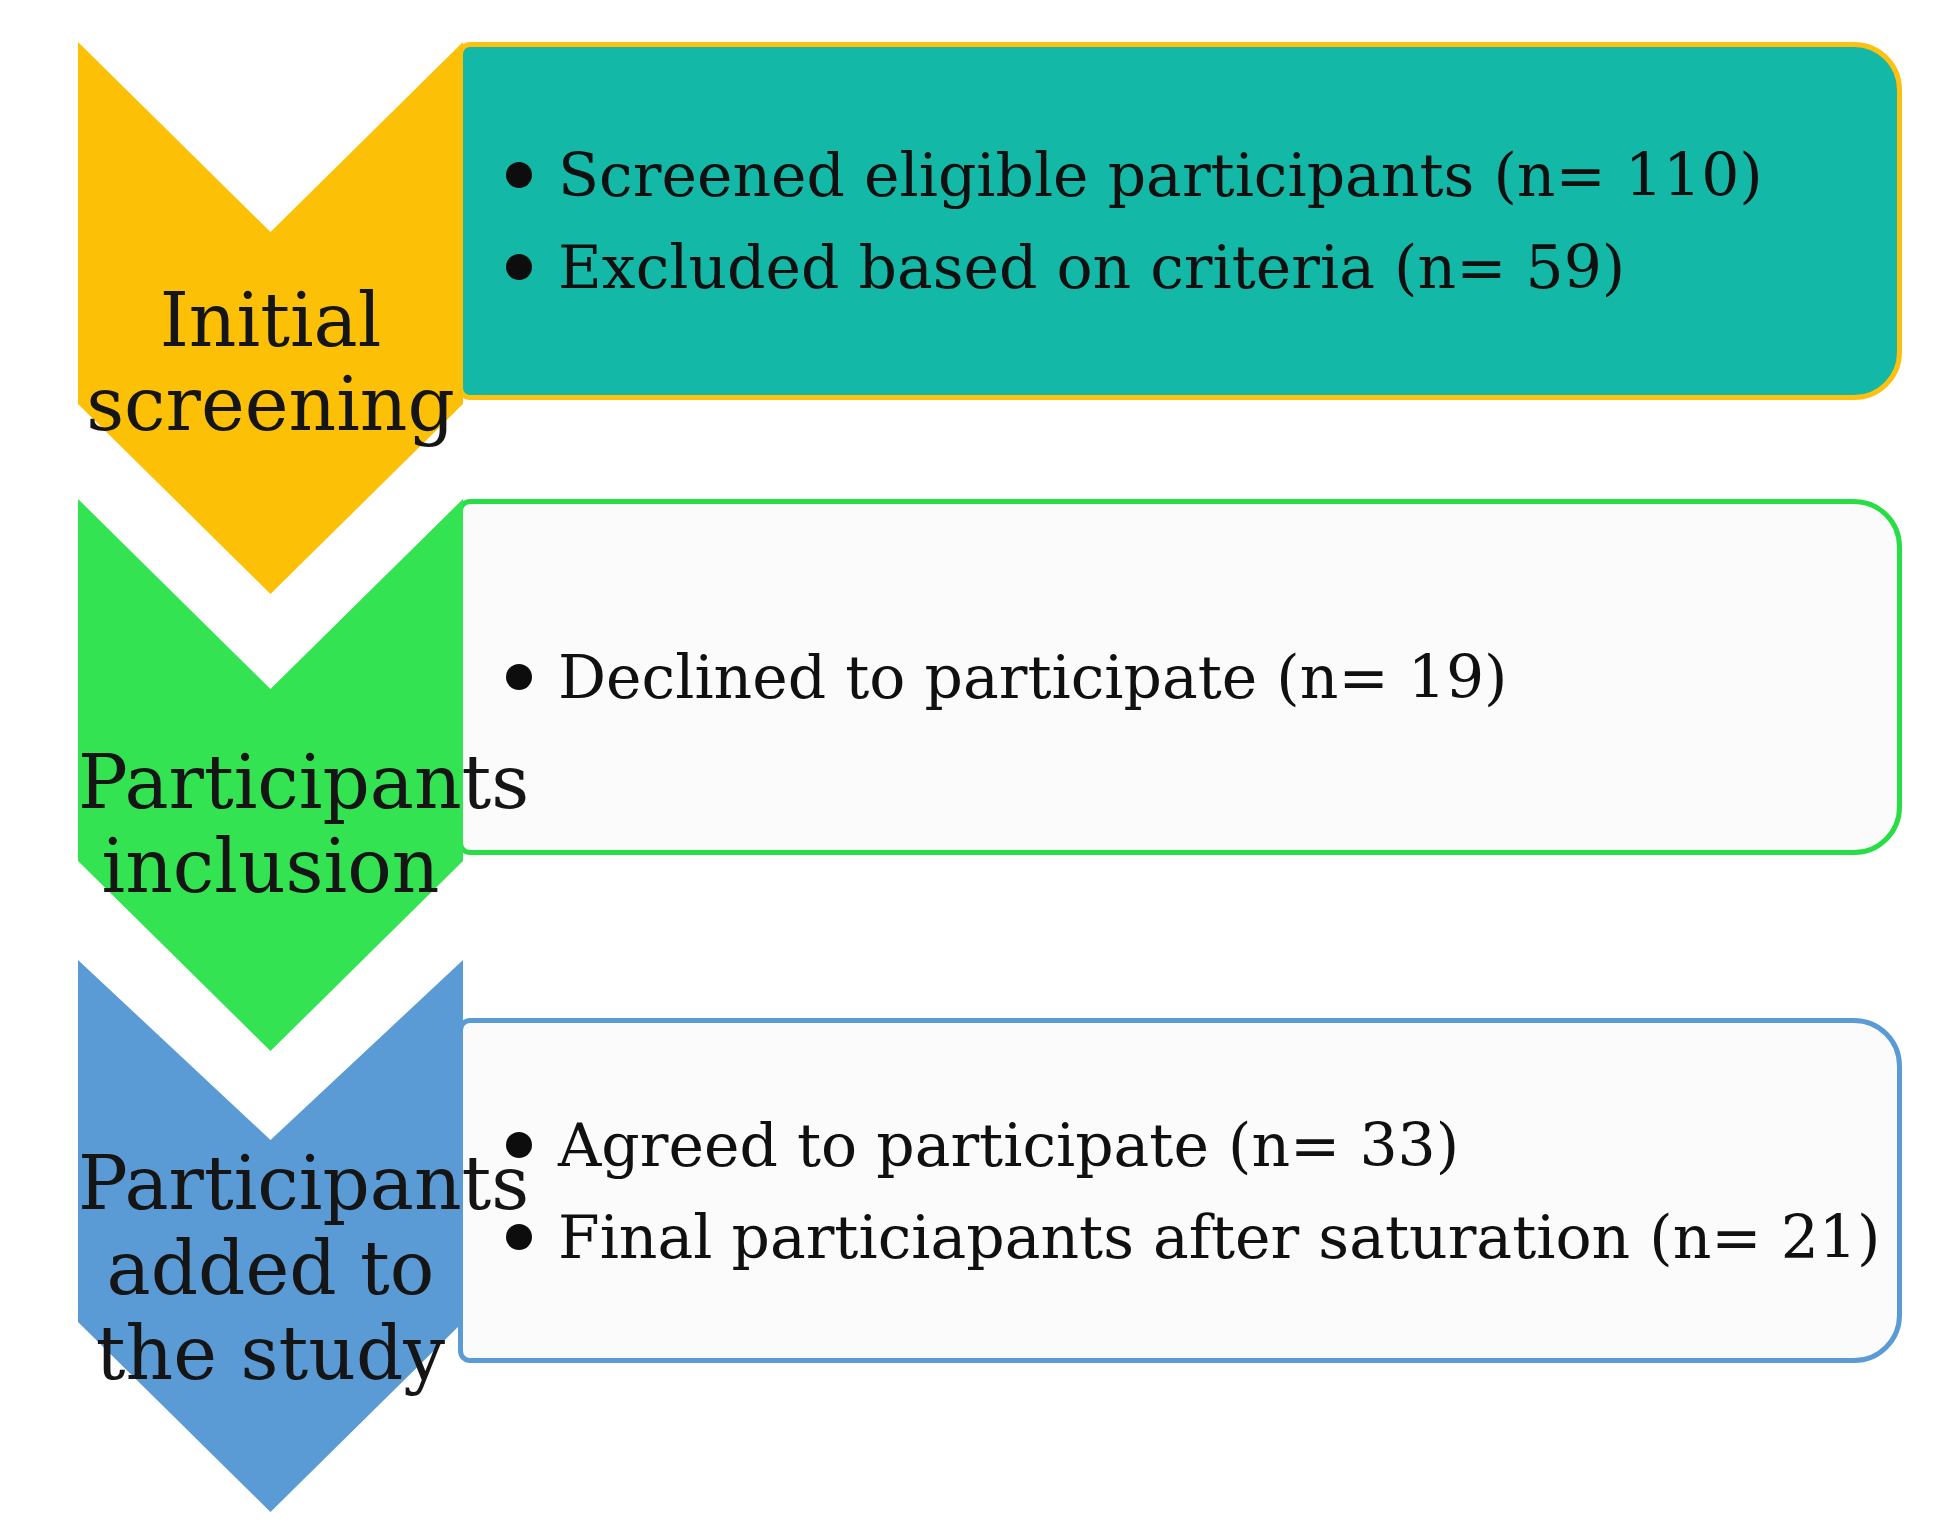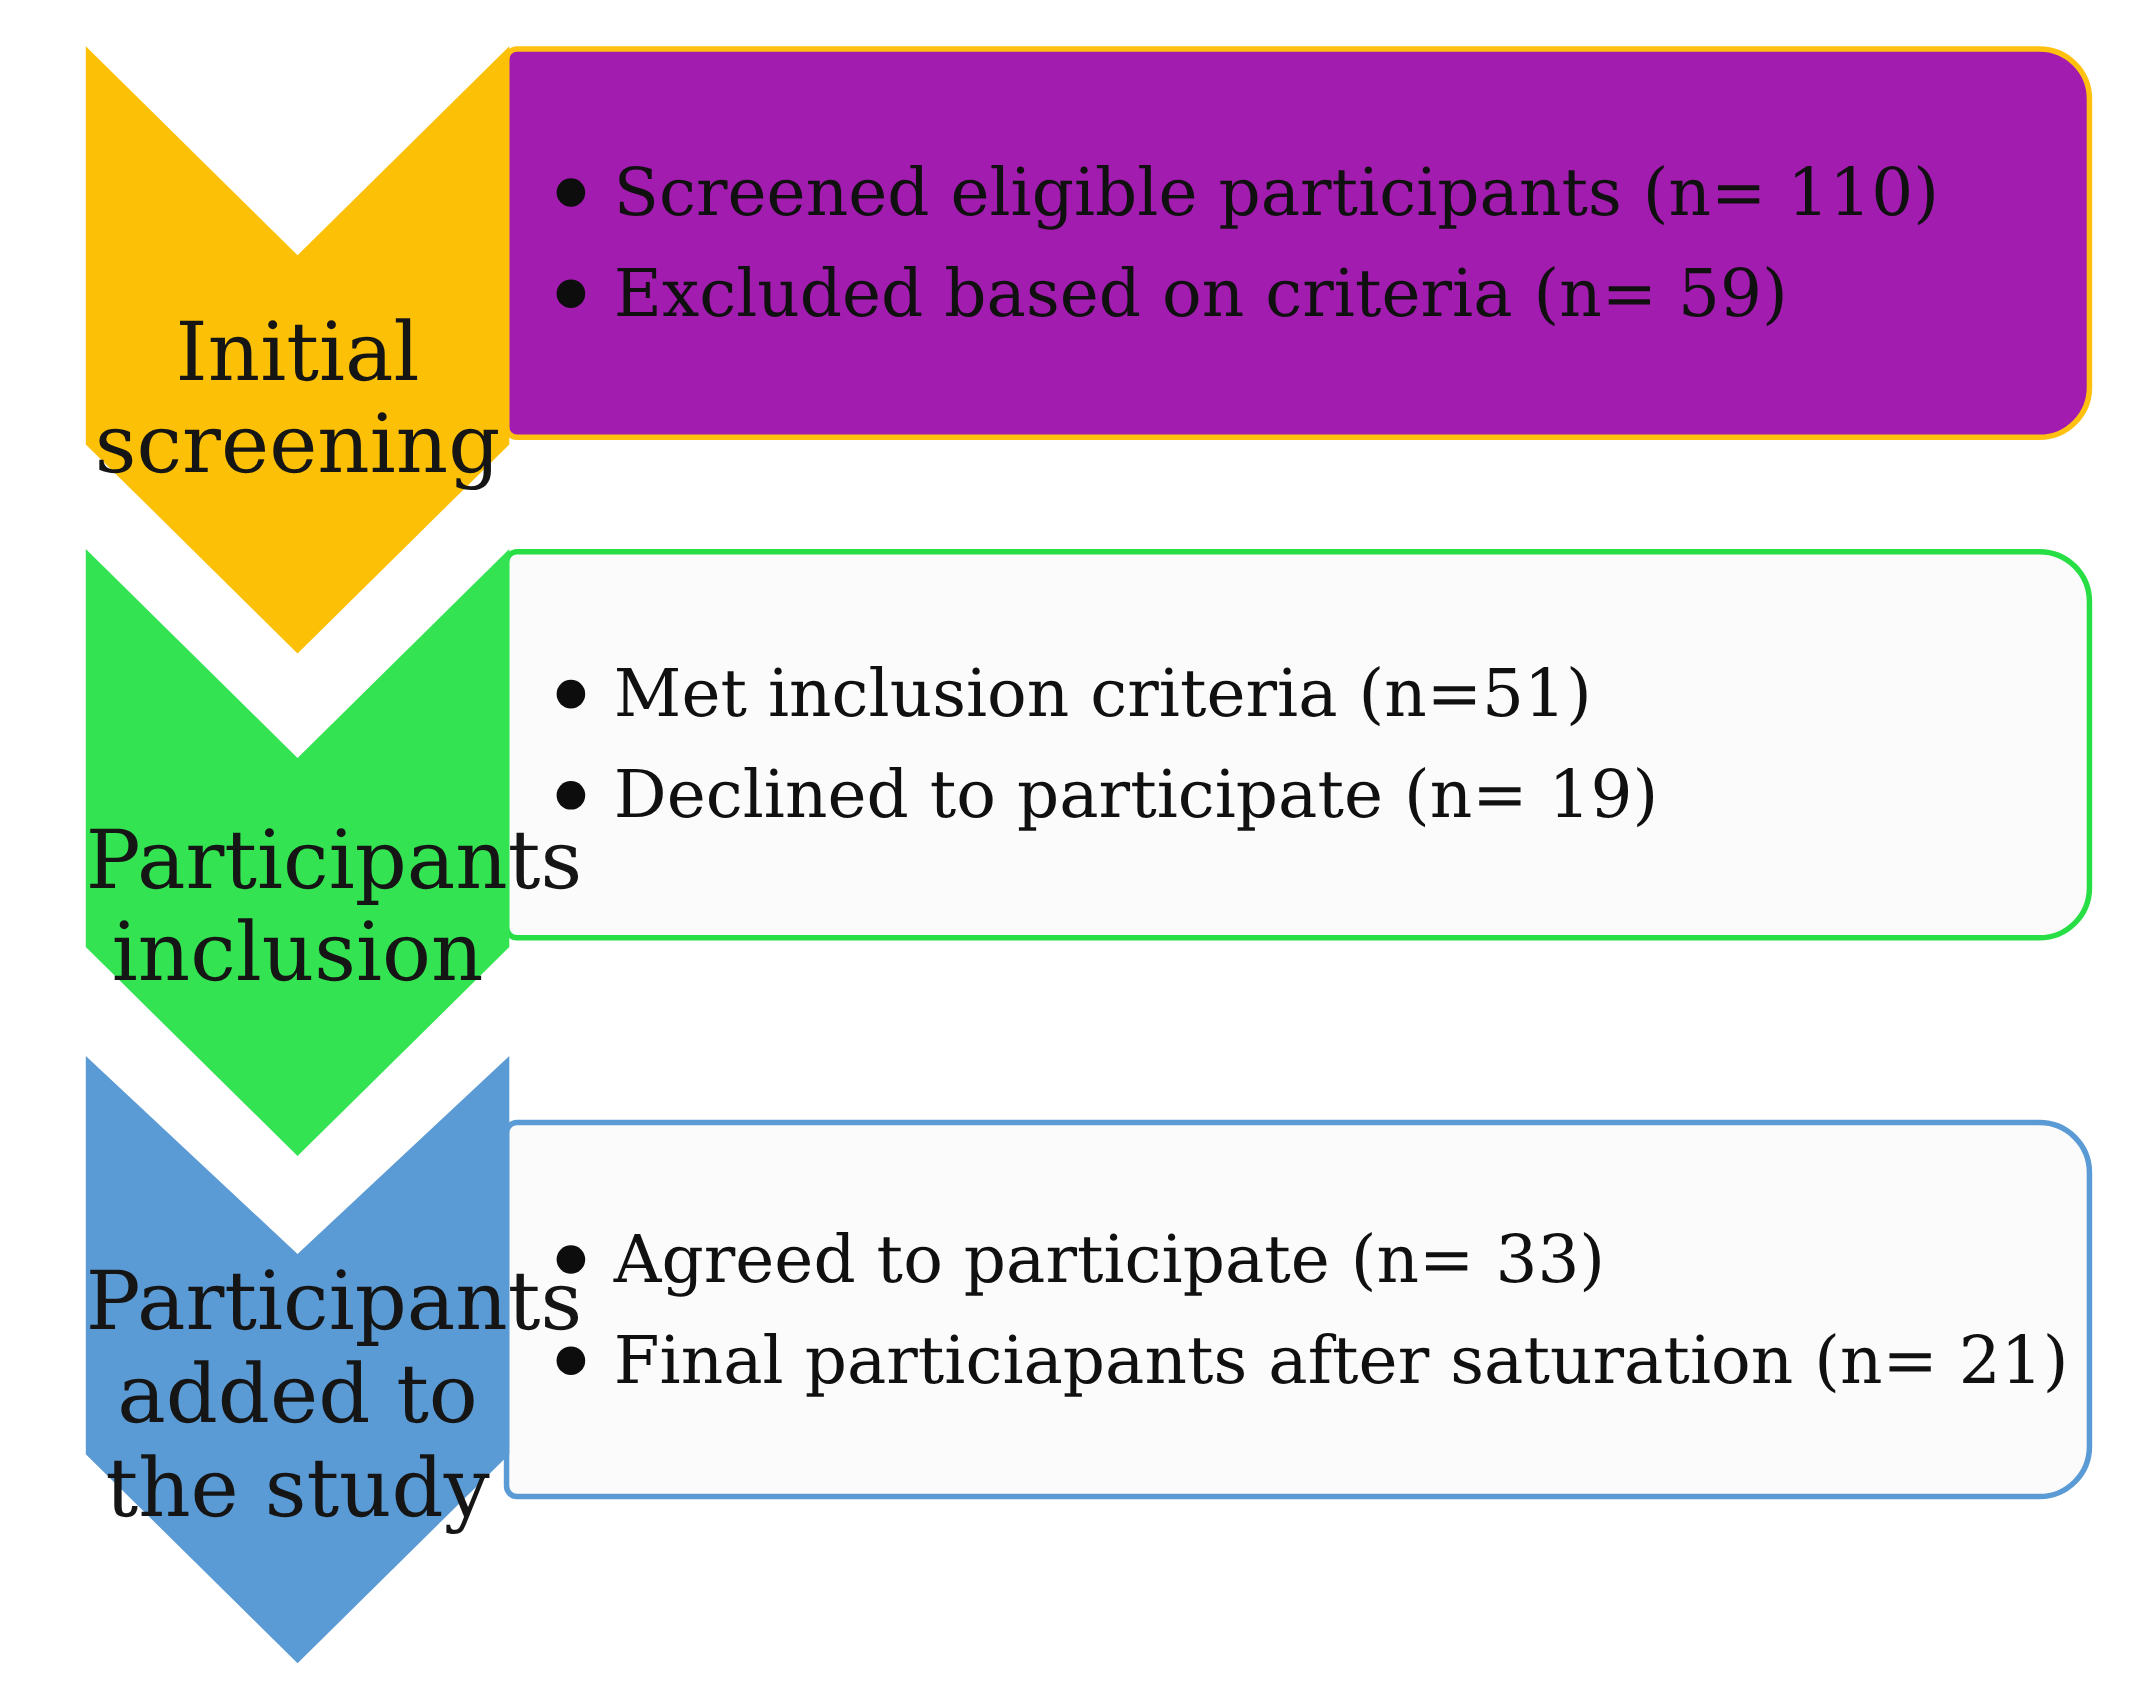--- a/index.html
+++ b/index.html
@@ -68,36 +68,32 @@
   .label-1 { top: 233px; }
   .label-2 { top: 695px; }
   .label-3 { top: 1096px; line-height: 85px; }
   .chev-label .line { display: block; }
 </style>
 </head>
 <body>
 
 <div class="canvas" style="background: rgb(255, 255, 255);">
 
-  <div class="detail-box box-1" style="border-color: rgb(255, 192, 16); background: #a21caf;">
+  <div class="detail-box box-1" style="border-color: rgb(255, 192, 16); background: #14b8a6;">
     <div class="bullet-row">
       <span class="bullet-dot"></span>
       <span class="bullet-text">Screened eligible participants (n= 110)</span>
     </div>
     <div class="bullet-row">
       <span class="bullet-dot"></span>
       <span class="bullet-text">Excluded based on criteria (n= 59)</span>
     </div>
   </div>
 
   <div class="detail-box box-2" style="border-color: rgb(39, 223, 69); background: rgb(251, 251, 251);">
-    <div class="bullet-row">
-      <span class="bullet-dot"></span>
-      <span class="bullet-text">Met inclusion criteria (n=51)</span>
-    </div>
     <div class="bullet-row">
       <span class="bullet-dot"></span>
       <span class="bullet-text">Declined to participate (n= 19)</span>
     </div>
   </div>
 
   <div class="detail-box box-3" style="border-color: rgb(91, 155, 213); background: rgb(251, 251, 251);">
     <div class="bullet-row">
       <span class="bullet-dot"></span>
       <span class="bullet-text">Agreed to participate (n= 33)</span>

